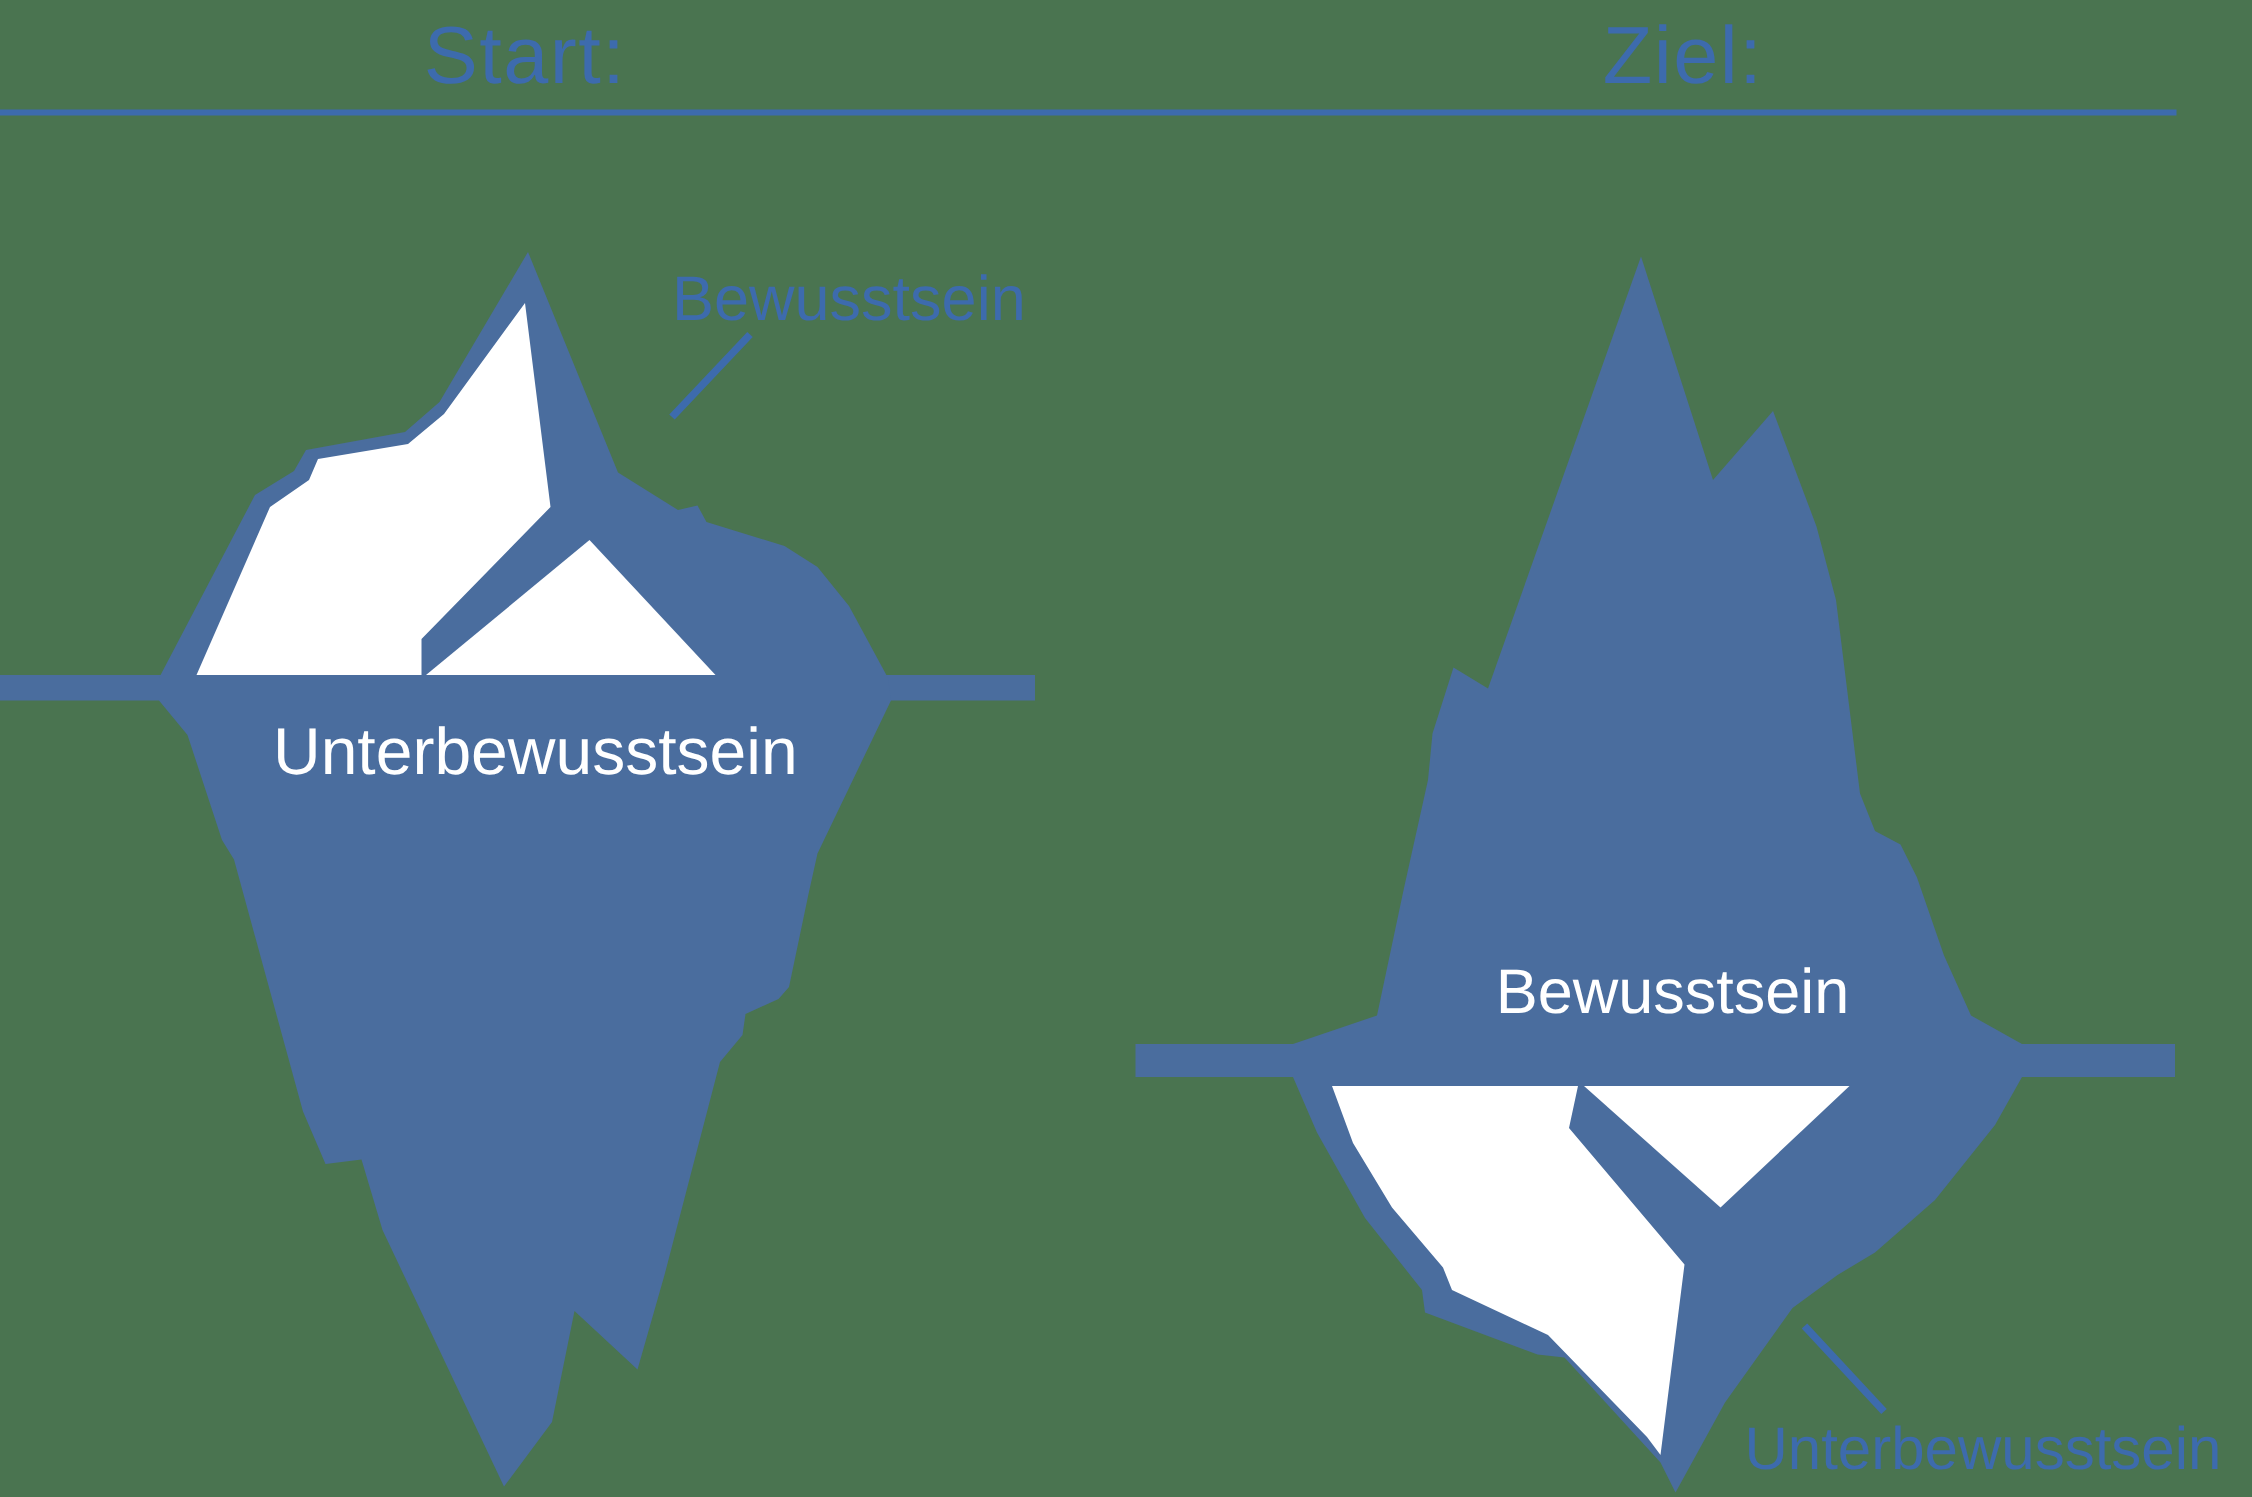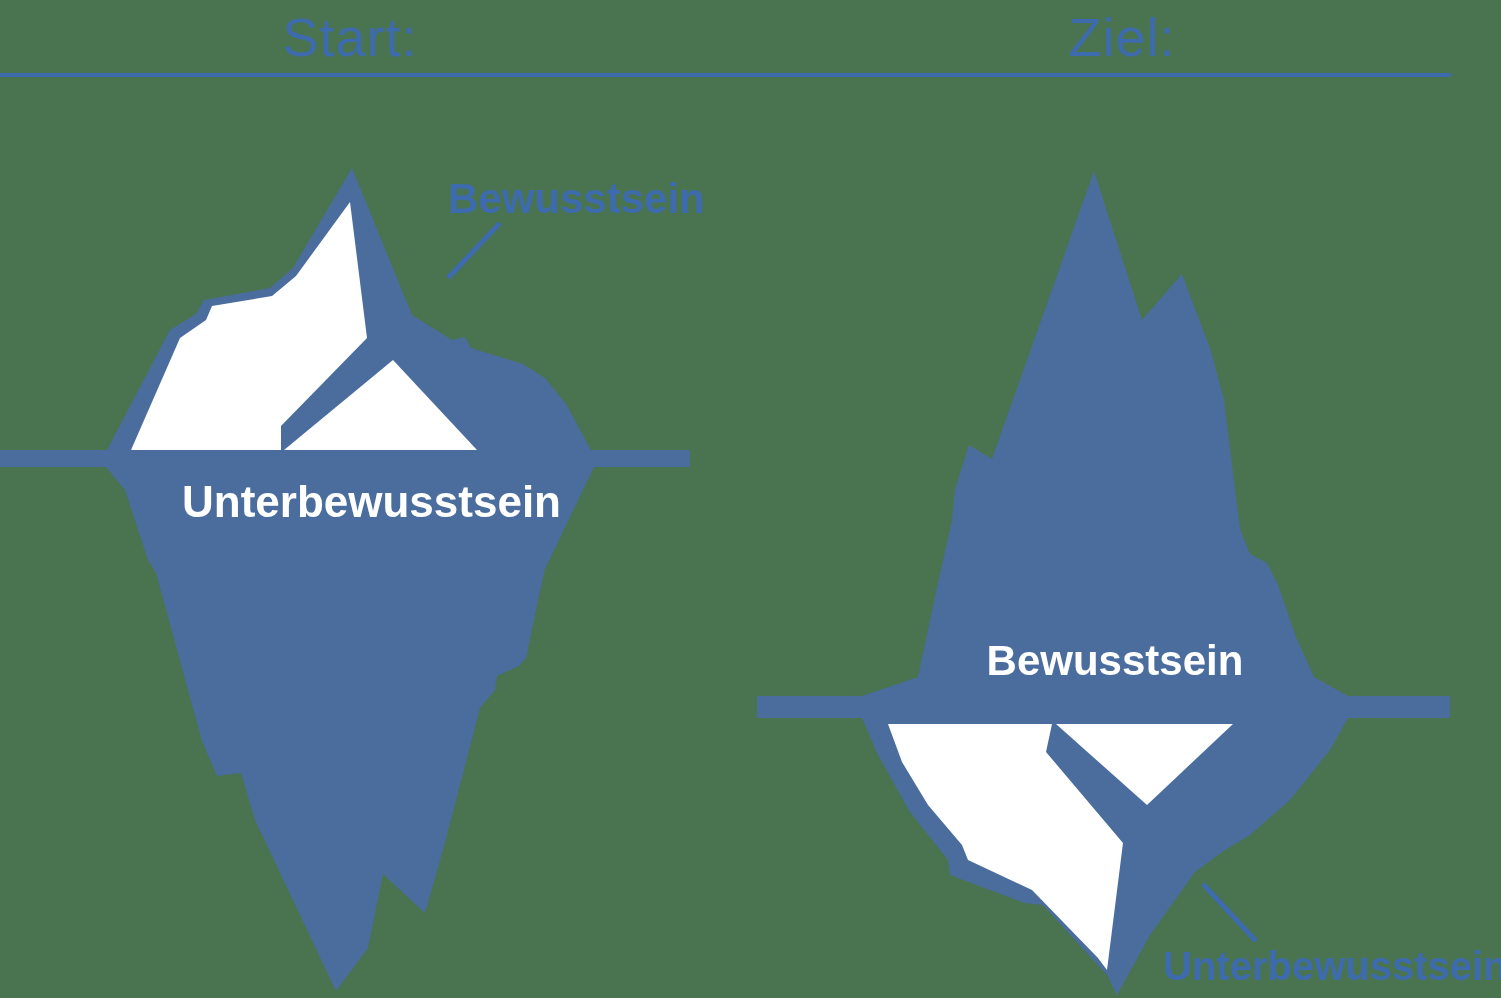--- a/index.html
+++ b/index.html
@@ -2,21 +2,21 @@
 <html style="--bg: #4a7450; --ice: #4a6d9e; --accent: #3d6bad; --white: #ffffff;"><head>
 <meta charset="utf-8">
 <style>
   :root{
     --bg:#4a7450; --ice:#4a6d9e; --accent:#3d6bad; --white:#ffffff;
   }
   html,body{margin:0;padding:0;}
   body{background:var(--bg);font-family:"Liberation Sans",sans-serif;}
   .stage{position:relative;width:1501px;height:998px;background:var(--bg);overflow:hidden;}
   .stage svg{position:absolute;left:0;top:0;width:100%;height:100%;display:block;}
-  .lbl{position:absolute;line-height:1.1;white-space:nowrap;font-weight:bold;}
+  .lbl{position:absolute;line-height:1.1;white-space:nowrap;}
   .title{font-size:54px;color:var(--accent);font-weight:400;letter-spacing:1px;}
   .title-left{left:0;top:8px;width:700px;text-align:center;}
   .title-right{left:1000px;top:8px;width:244px;text-align:center;}
   .accent-label{color:var(--accent);}
   .white-label{color:var(--white);}
   .bew-left{left:448px;top:176px;font-size:42px;}
   .unterbew-left{left:182px;top:478px;width:340px;text-align:center;font-size:44px;}
   .bew-right{left:965px;top:638px;width:300px;text-align:center;font-size:42px;}
   .unterbew-right{left:1163px;top:944px;font-size:40px;}
   .fill-ice{fill:var(--ice);}

